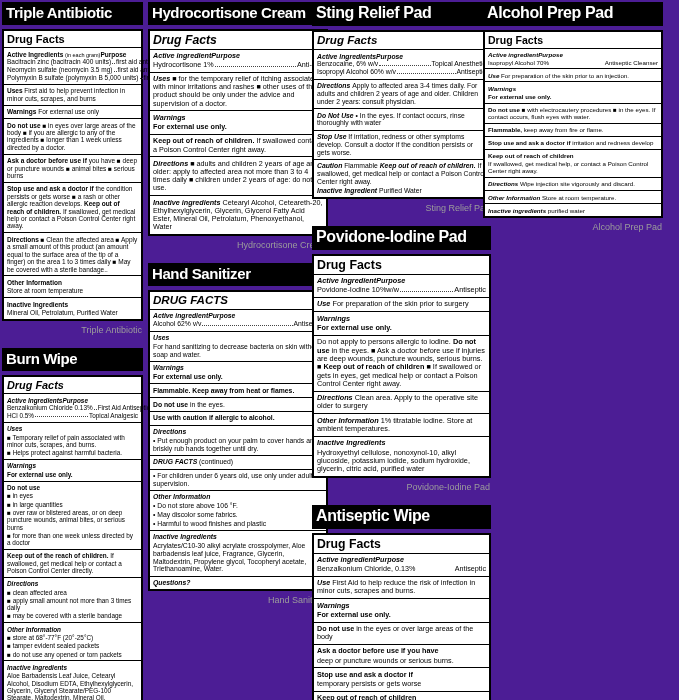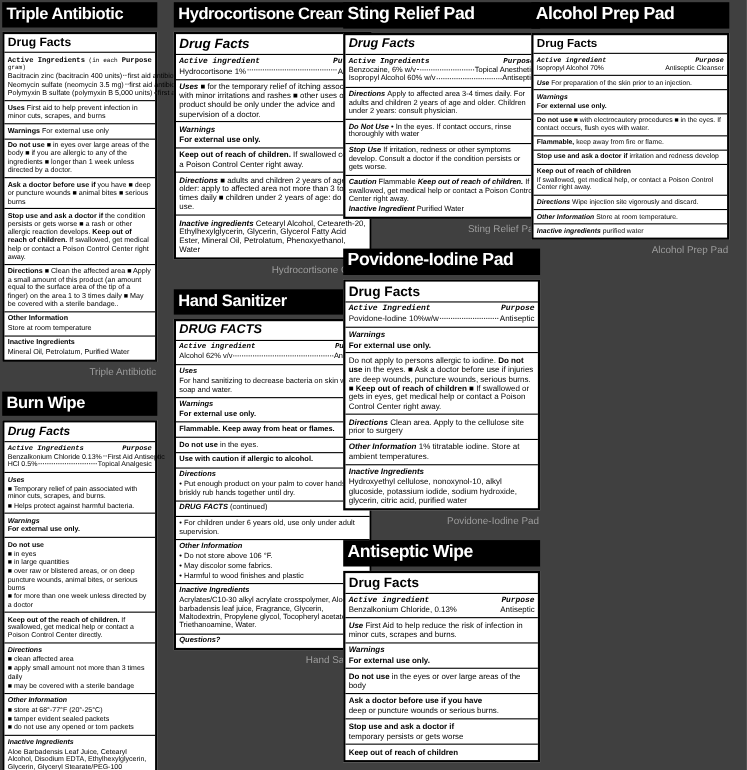--- a/index.html
+++ b/index.html
@@ -1,32 +1,32 @@
 <!DOCTYPE html>
 <html><head>
 <meta charset="utf-8">
 <style>
   html,body{margin:0;padding:0;background:#fff;}
   body{width:679px;height:700px;font-family:"Liberation Sans",sans-serif;color:#000;}
-  .sheet{position:relative;width:679px;height:700px;background:#404040;overflow:hidden;}
+  .sheet{position:relative;width:679px;height:700px;background:#4c1d95;overflow:hidden;}
   .col{position:absolute;top:2px;}
   .lgroup{margin:0 0 13px 0;}
   .label-title{background:#000;color:#fff;font-weight:bold;line-height:1.05;padding:3px 4px 4px 4px;letter-spacing:-0.4px;}
   .t15 .label-title{font-size:15px;}
   .t16 .label-title{font-size:16px;}
   .facts-box{border:2px solid #000;margin-top:4px;background:#fff;}
   .df-head{font-weight:bold;font-size:1.7em;padding:2px 3px;line-height:1.15;}
   .sec{border-top:1.5px solid #000;padding:2.5px 3px;}
   .ln{line-height:1.14;}
   .ln + .ln{margin-top:1px;}
   .b{font-weight:bold;}
   .i{font-style:italic;}
-  .act-head{display:flex;justify-content:space-between;font-weight:bold;line-height:1.15;font-family:Liberation Mono, monospace;}
+  .act-head{display:flex;font-weight:bold;line-height:1.15;}
   .act-head .note{font-weight:normal;font-size:0.85em;}
-  .act-row{display:flex;align-items:center;line-height:1.18;}
+  .act-row{display:flex;align-items:flex-end;line-height:1.18;}
   .act-name{white-space:nowrap;}
   .act-pur{white-space:nowrap;}
   .act-lead{flex:1;border-bottom:1px dotted #444;margin:0 1px 2px 1px;min-width:3px;}
   .act-gap{flex:1;min-width:6px;}
   .cap{text-align:right;color:#9c9c9c;font-size:9px;margin-top:4px;padding-right:1px;}
   .fs62{font-size:6.2px;}
   .fs64{font-size:6.4px;}
   .fs65{font-size:6.5px;}
   .fs68{font-size:6.8px;}
   .fs72{font-size:7.2px;}
@@ -142,21 +142,21 @@
             <div class="ln"><span>■ tamper evident sealed packets</span></div>
             <div class="ln"><span>■ do not use any opened or torn packets</span></div>
           </div>
           <div class="sec">
             <div class="ln"><span class="b i">Inactive Ingredients</span></div>
             <div class="ln"><span>Aloe Barbadensis Leaf Juice, Cetearyl Alcohol, Disodium EDTA, Ethylhexylglycerin, Glycerin, Glyceryl Stearate/PEG-100 Stearate, Maltodextrin, Mineral Oil, Phenoxyethanol, Propylene Glycol, Purified Water, Stearic Acid, Triethanolamine.</span></div>
           </div>
         </div>
       </div>
   </div>
-  <div class="col" style="left:158px;width:180px;">
+  <div class="col" style="left:148px;width:180px;">
     <div class="lgroup fs72 t15">
         <div class="label-title">Hydrocortisone Cream</div>
         <div class="facts-box">
           <div class="df-head i">Drug Facts</div>
           <div class="sec">
             <div class="act-head i">
               <span><span>Active ingredient</span></span>
               <span>Purpose</span>
             </div>
             <div class="act-row">
@@ -289,28 +289,31 @@
               <span><span>Active Ingredient</span></span>
               <span>Purpose</span>
             </div>
             <div class="act-row">
               <span class="act-name">Povidone-Iodine 10%w/w</span>
               <span class="act-lead"></span>
               <span class="act-pur">Antiseptic</span>
             </div>
           </div>
           <div class="sec">
+            <div class="ln"><span class="b i">Use</span><span> For preparation of the skin prior to surgery</span></div>
+          </div>
+          <div class="sec">
             <div class="ln"><span class="b i">Warnings</span></div>
             <div class="ln"><span class="b">For external use only.</span></div>
           </div>
           <div class="sec">
             <div class="ln"><span>Do not apply to persons allergic to iodine. </span><span class="b">Do not use</span><span> in the eyes. ■ Ask a doctor before use if injuries are deep wounds, puncture wounds, serious burns. ■ </span><span class="b">Keep out of reach of children</span><span> ■ If swallowed or gets in eyes, get medical help or contact a Poison Control Center right away.</span></div>
           </div>
           <div class="sec">
-            <div class="ln"><span class="b i">Directions</span><span> Clean area. Apply to the cellulose site prior to surgery</span></div>
+            <div class="ln"><span class="b i">Directions</span><span> Clean area. Apply to the operative site older to surgery</span></div>
           </div>
           <div class="sec">
             <div class="ln"><span class="b i">Other Information</span><span> 1% titratable iodine. Store at ambient temperatures.</span></div>
           </div>
           <div class="sec">
             <div class="ln"><span class="b i">Inactive Ingredients</span></div>
             <div class="ln"><span>Hydroxyethyl cellulose, nonoxynol-10, alkyl glucoside, potassium iodide, sodium hydroxide, glycerin, citric acid, purified water</span></div>
           </div>
         </div>
         <div class="cap">Povidone-Iodine Pad</div>

